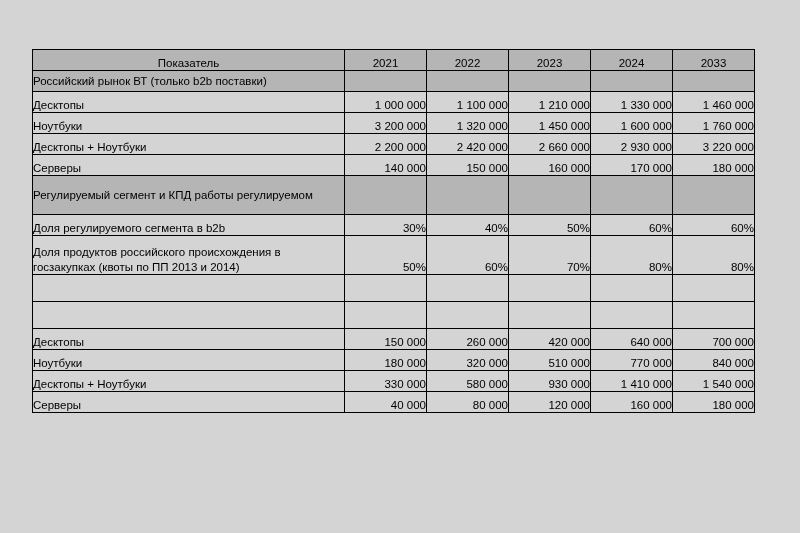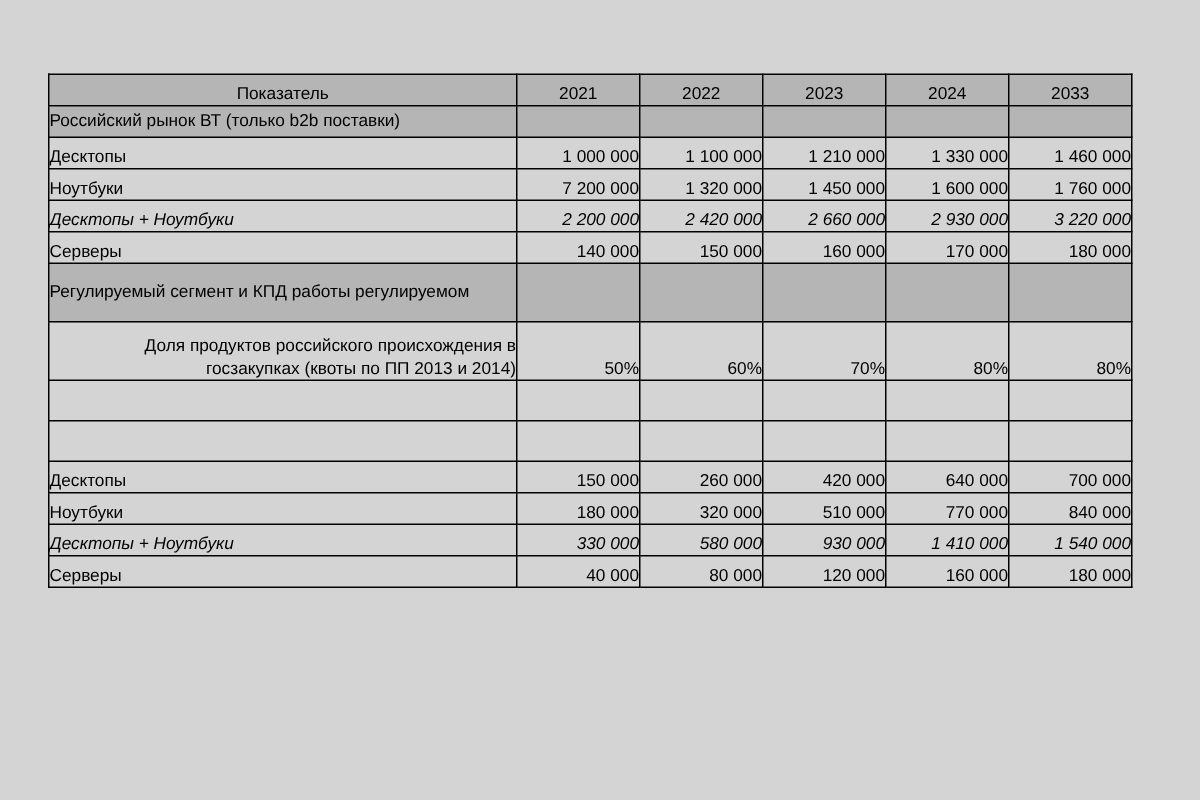--- a/index.html
+++ b/index.html
@@ -61,27 +61,26 @@
   .section td {
     background: #b5b5b5;
     font-weight: bold;
     font-size: 11.5px;
   }
   .section .lbl {
     vertical-align: middle;
   }
   .bolditalic {
     font-weight: bold;
-    font-style: italic;
   }
   .tall2 .lbl, .tall2 .num { height: 38px; }
   .blankwide td { height: 26px; background: #d4d4d4; }
   .greycell { background: #b5b5b5; }
   .two-line { line-height: 1.35; }
-  .pad-top { padding-top: 6px; text-align: right; }
+  .pad-top { padding-top: 6px; }
 </style>
 </head>
 <body>
 
 <div id="sheet">
   <table class="forecast">
     <colgroup>
       <col class="c-label">
         <col class="c-year">
         <col class="c-year">
@@ -112,21 +111,21 @@
         <td class="lbl">Десктопы</td>
         <td class="num">1 000 000</td>
         <td class="num">1 100 000</td>
         <td class="num">1 210 000</td>
         <td class="num">1 330 000</td>
         <td class="num">1 460 000</td>
       </tr>
 
       <tr>
         <td class="lbl">Ноутбуки</td>
-        <td class="num">7 200 000</td>
+        <td class="num">3 200 000</td>
         <td class="num">1 320 000</td>
         <td class="num">1 450 000</td>
         <td class="num">1 600 000</td>
         <td class="num">1 760 000</td>
       </tr>
 
       <tr class="bolditalic">
         <td class="lbl">Десктопы + Ноутбуки</td>
         <td class="num">2 200 000</td>
         <td class="num">2 420 000</td>
@@ -146,20 +145,28 @@
 
       <tr class="section tall2">
         <td class="lbl two-line" style="vertical-align:middle">Регулируемый сегмент и КПД работы регулируемом</td>
         <td class="num greycell"></td>
         <td class="num greycell"></td>
         <td class="num greycell"></td>
         <td class="num greycell"></td>
         <td class="num greycell"></td>
       </tr>
 
+      <tr>
+        <td class="lbl">Доля регулируемого сегмента в b2b</td>
+        <td class="num">30%</td>
+        <td class="num">40%</td>
+        <td class="num">50%</td>
+        <td class="num">60%</td>
+        <td class="num">60%</td>
+      </tr>
 
       <tr class="tall2">
         <td class="lbl two-line pad-top">Доля продуктов российского происхождения в госзакупках (квоты по ПП 2013 и 2014)</td>
         <td class="num">50%</td>
         <td class="num">60%</td>
         <td class="num">70%</td>
         <td class="num">80%</td>
         <td class="num">80%</td>
       </tr>
 

